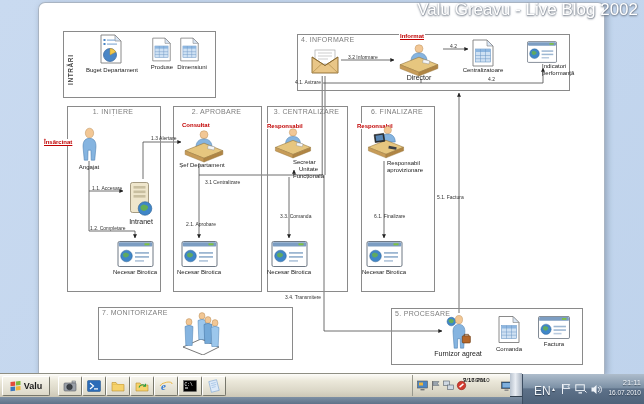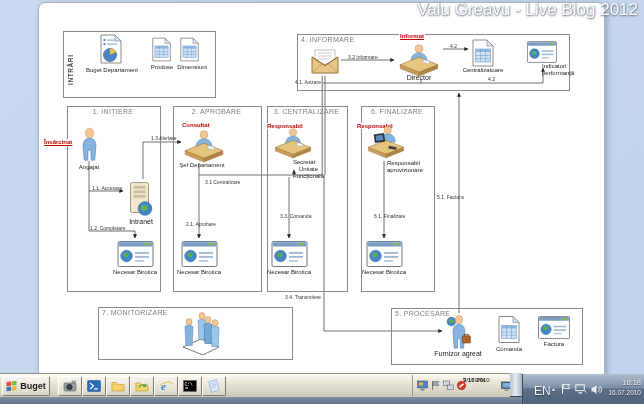--- a/index.html
+++ b/index.html
@@ -296,35 +296,35 @@
   <svg class="ic" style="left:458px;top:312px" width="24" height="29">
       <use href="#i-sheet"></use>
     </svg>
   <div class="lbl" style="left:452px;top:343px;width:36px">Comanda</div>
   <svg class="ic" style="left:499px;top:313px" width="32" height="23">
       <use href="#i-browser"></use>
     </svg>
   <div class="lbl" style="left:499px;top:338px;width:32px">Factura</div>
 </div>
 
-<div class="blog-title">Valu Greavu - Live Blog 2012</div>
+<div class="blog-title">Valu Greavu - Live Blog 2002</div>
 
 <div class="hoststrip"></div>
 
 <div class="classicbar">
   <div class="raised startbtn">
     <svg width="11" height="11" viewBox="0 0 11 11" style="position:static">
       <g transform="skewY(-6)">
         <rect x="0.5" y="1" width="4.6" height="4.2" fill="#e34b3c"></rect>
         <rect x="5.9" y="1" width="4.6" height="4.2" fill="#7fba3d"></rect>
         <rect x="0.5" y="6" width="4.6" height="4.2" fill="#3b77bc"></rect>
         <rect x="5.9" y="6" width="4.6" height="4.2" fill="#f0b53a"></rect>
       </g>
     </svg>
-    <span style="position:static">Buget</span>
+    <span style="position:static">Valu</span>
   </div>
 
   <div class="raised qbtn" style="left:58px">
     <svg width="14" height="14" viewBox="0 0 14 14" style="position:static">
       <rect x="9" y="2" width="3.5" height="2" fill="#c6cbd1" stroke="#5b6066" stroke-width="0.5"></rect>
       <rect x="1" y="4" width="12" height="8" rx="1" fill="#9aa0a8" stroke="#5b6066" stroke-width="0.6"></rect>
       <circle cx="6.5" cy="8" r="2.8" fill="#3b4046" stroke="#23272b" stroke-width="0.5"></circle>
     </svg>
   </div>
   <div class="raised qbtn" style="left:82px">
@@ -410,15 +410,15 @@
   </svg>
   <svg style="left:52px;top:10px" width="12" height="11" viewBox="0 0 12 11">
     <rect x="0.8" y="0.8" width="8.5" height="5.8" fill="none" stroke="#eef2f7" stroke-width="1"></rect>
     <rect x="3.5" y="8.2" width="3.5" height="1.3" fill="#eef2f7"></rect>
     <path d="M9.5,6.5 l2,2" stroke="#eef2f7" stroke-width="1"></path>
   </svg>
   <svg style="left:68px;top:10px" width="11" height="11" viewBox="0 0 11 11">
     <polygon points="0.5,3.5 2.8,3.5 5.5,1 5.5,10 2.8,7.5 0.5,7.5" fill="#eef2f7"></polygon>
     <path d="M7,3 a3,3 0 0 1 0,5 M8.5,1.8 a4.5,4.5 0 0 1 0,7.4" fill="none" stroke="#eef2f7" stroke-width="0.9"></path>
   </svg>
-  <div class="htxt" style="left:84px;top:4px;width:34px;text-align:right;font-size:7.5px">18:18</div>
+  <div class="htxt" style="left:84px;top:4px;width:34px;text-align:right;font-size:7.5px">21:11</div>
   <div class="htxt" style="left:80px;top:15px;width:38px;text-align:right;font-size:6.5px">16.07.2010</div>
 </div>
 
 </body></html>

